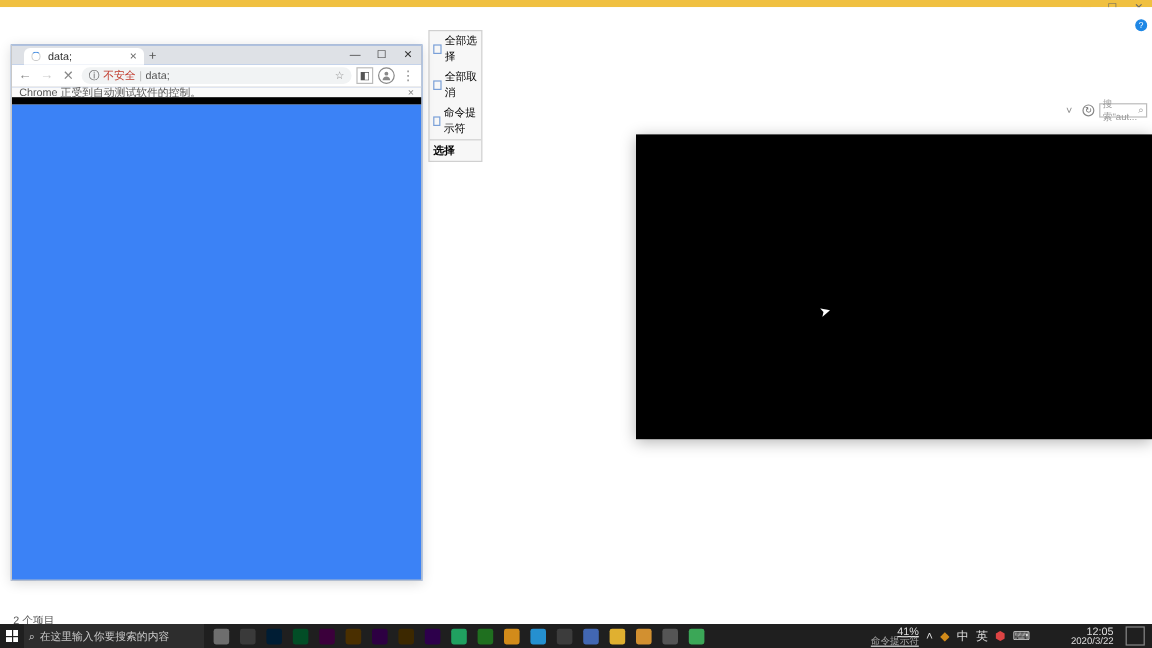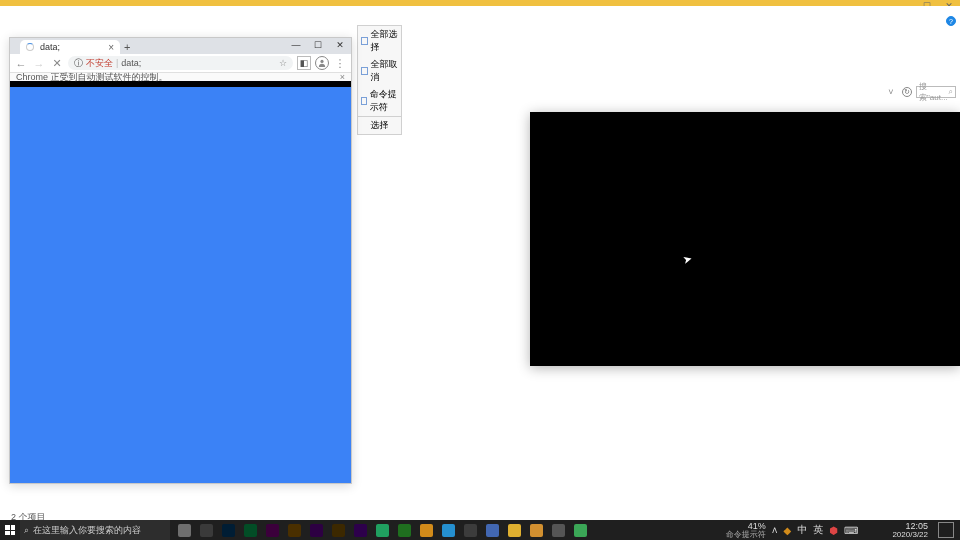--- a/index.html
+++ b/index.html
@@ -63,21 +63,21 @@
 
 .taskbar { position: absolute; left: 0; bottom: 0; width: 960px; height: 20px; background: #1f1f1f; display: flex; align-items: center; color: #fff; font-size: 9px;}
 .start { width: 20px; height: 20px; display: flex; align-items: center; justify-content: center;}
 .win-logo { width: 10px; height: 10px; display: grid; grid-template: 1fr 1fr/1fr 1fr; gap: 1px;}
 .win-logo i { background: #fff;}
 .tb-search { display: flex; align-items: center; background: #2d2d2d; height: 20px; width: 150px; padding: 0 4px; gap: 4px; color: #ccc;}
 .tb-icons { display: flex; align-items: center; gap: 2px; margin-left: 4px;}
 .tb-icon { width: 20px; height: 20px; display: flex; align-items: center; justify-content: center;}
 .tb-icon .sq { width: 13px; height: 13px; border-radius: 2px;}
 .tray { margin-left: auto; display: flex; align-items: center; gap: 6px; padding: 0 6px; color: #ddd;}
-.tray .pct { text-align: right; line-height: 1;}
+.tray .pct { text-align: right; line-height: 1; text-decoration: underline;}
 .tray .clock { text-align: right; line-height: 1; margin-left: 28px;}
 .tray .glyph { font-size: 10px;}
 .notif { width: 16px; height: 16px; border: 1px solid #888; margin-left: 4px;}
 
 
 .kebab { letter-spacing: 0px;}
 svg { display: block;}
 </style>
 </head>
 <body>
@@ -99,21 +99,21 @@
     </div>
   <div class="ctx-item">
       <span class="ctx-ico"></span>
       <span>全部取消</span>
     </div>
   <div class="ctx-item">
       <span class="ctx-ico"></span>
       <span>命令提示符</span>
     </div>
   <div class="ctx-sep"></div>
-  <div class="ctx-item" style="justify-content:center;">
+  <div class="ctx-item" style="justify-content:flex-start;font-weight:bold;">
       <span>选择</span>
     </div>
 </div>
 
 <div class="toolbar-right">
   <span class="nav-ico" style="font-size:9px;color:#888;">˅</span>
   <span class="tb-circ">↻</span>
   <div class="search-box">
     <span>搜索"aut...</span>
     <span>⌕</span>

